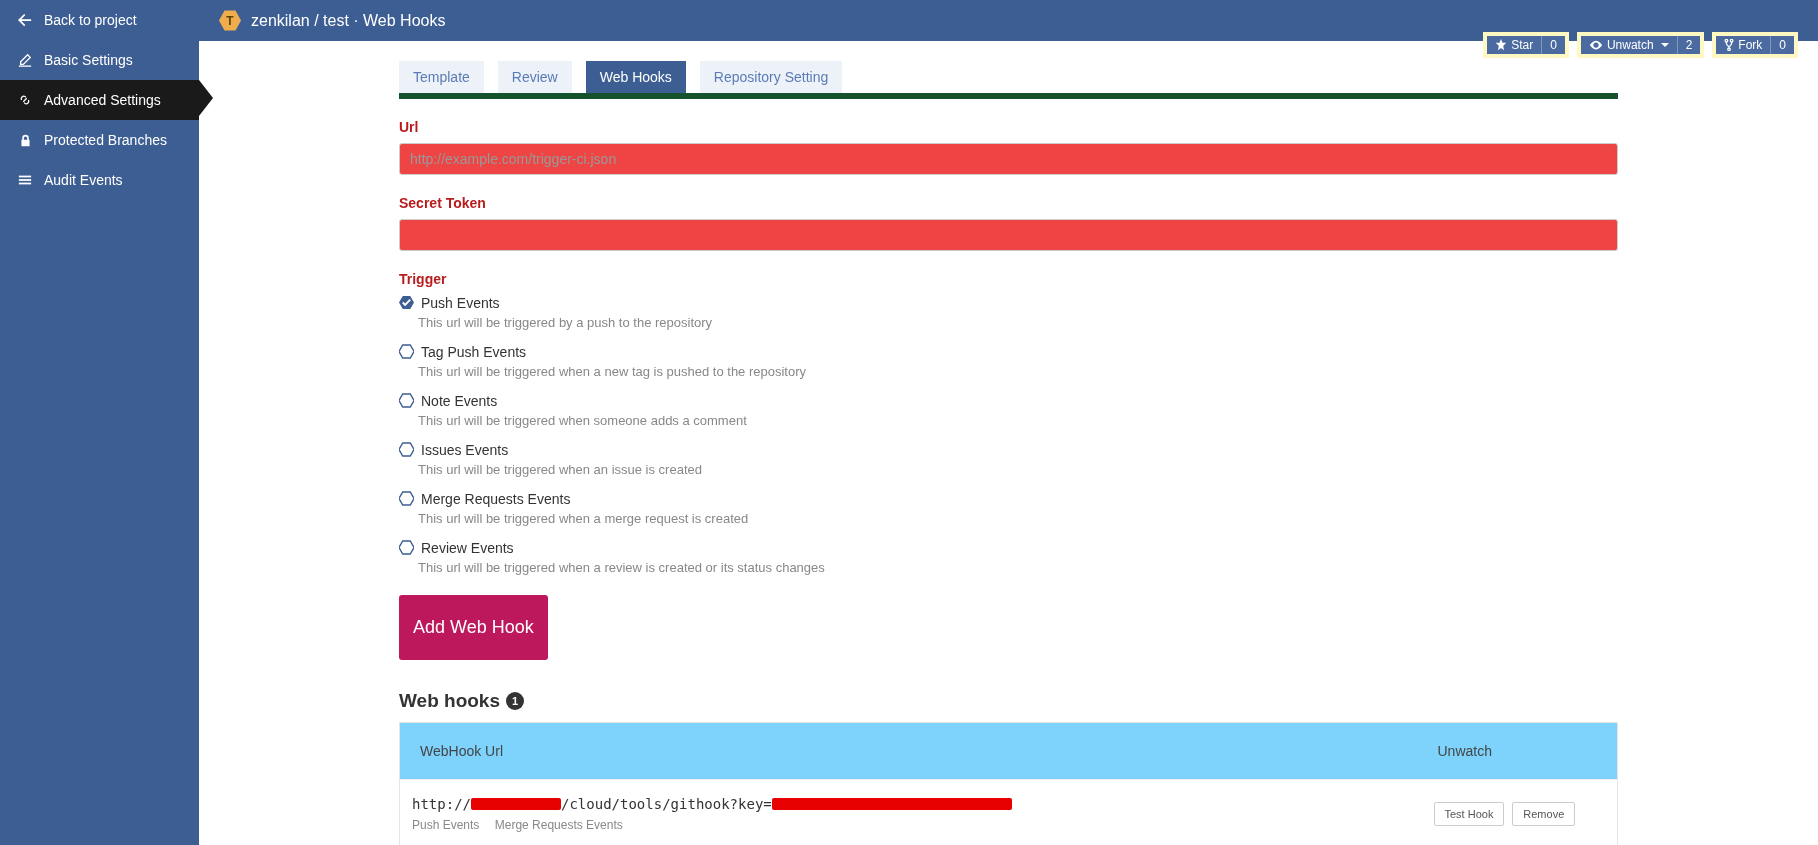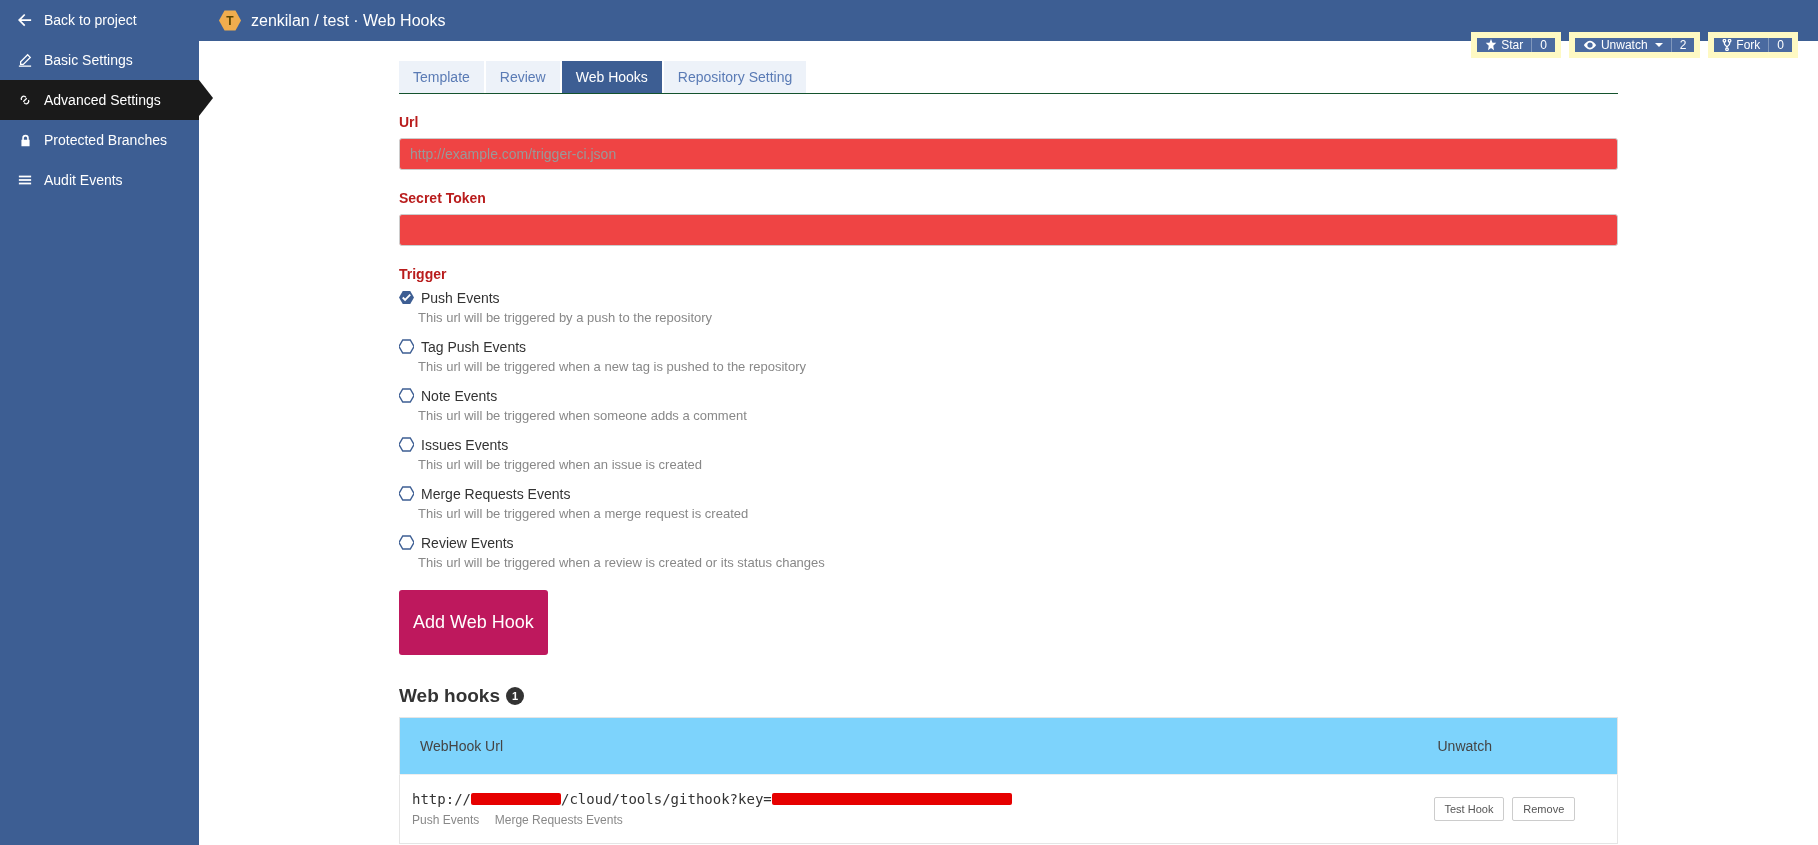--- a/index.html
+++ b/index.html
@@ -9,25 +9,25 @@
 .sidebar-item { display: flex; align-items: center; padding: 12px 16px; cursor: pointer; font-size: 14px; color: #fff; }
 .sidebar-item.active { background: #1a1a1a; position: relative; }
 .sidebar-item.active::after { content: ''; position: absolute; right: -14px; top: 0; bottom: 0; width: 0; height: 0; border-top: 18px solid transparent; border-bottom: 18px solid transparent; border-left: 14px solid #1a1a1a; }
 .sidebar-item .icn { width: 18px; margin-right: 10px; display: inline-flex; align-items: center; justify-content: center; }
 .main { flex: 1; display: flex; flex-direction: column; }
 .topbar { background: #3d5e93; color: #fff; height: 41px; display: flex; align-items: center; padding: 0 20px; justify-content: space-between; }
 .topbar-left { display: flex; align-items: center; gap: 10px; }
 .hexagon { width: 22px; height: 22px; background: #f0ad4e; clip-path: polygon(25% 5%, 75% 5%, 100% 50%, 75% 95%, 25% 95%, 0% 50%); display: flex; align-items: center; justify-content: center; font-weight: bold; font-size: 12px; color: #5a4500; }
 .breadcrumb { font-size: 16px; }
 .topbar-right { display: flex; gap: 8px; }
-.stat-btn { border: 6px solid #fef9c3; background: #4a6aa0; color: #fff; display: flex; align-items: center; font-size: 12px; height: 26px; cursor: pointer; margin-top: 48px; }
+.stat-btn { border: 4px solid #fef9c3; background: #4a6aa0; color: #fff; display: flex; align-items: center; font-size: 12px; height: 26px; cursor: pointer; margin-top: 48px; }
 .stat-btn .lbl { padding: 0 8px; display: flex; align-items: center; gap: 4px; }
 .stat-btn .cnt { padding: 0 8px; border-left: 1px solid rgba(255,255,255,0.3); height: 100%; display: flex; align-items: center; }
 .content { padding: 20px 200px 40px 200px; }
-.tabs { display: flex; border-bottom: 1px solid #14532d; margin-bottom: 20px; }
+.tabs { display: flex; border-bottom: 6px solid #14532d; margin-bottom: 20px; gap: 12px; }
 .tab { padding: 8px 14px; cursor: pointer; color: #5a7bb5; background: #edf2f9; font-size: 14px; margin-right: 2px; }
 .tab.active { background: #3d5e93; color: #fff; }
 .form-label { font-weight: bold; font-size: 14px; margin-bottom: 8px; color: #b91c1c; }
 .form-input { width: 100%; padding: 7px 10px; border: 1px solid #ccc; border-radius: 3px; font-size: 14px; background: #ef4444; }
 .form-input::placeholder { color: #999; }
 .form-group { margin-bottom: 20px; }
 .trigger-row { display: flex; align-items: flex-start; gap: 8px; margin-bottom: 4px; }
 .trigger-label { font-size: 14px; color: #333; }
 .trigger-desc { font-size: 13px; color: #888; margin-left: 19px; margin-bottom: 14px; }
 .hex-outline { width: 14px; height: 14px; display: inline-block; position: relative; }

